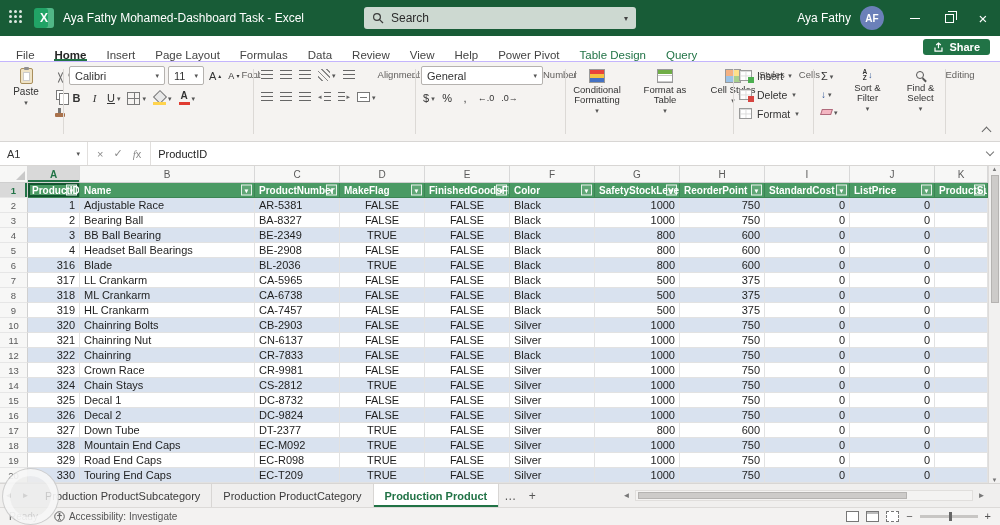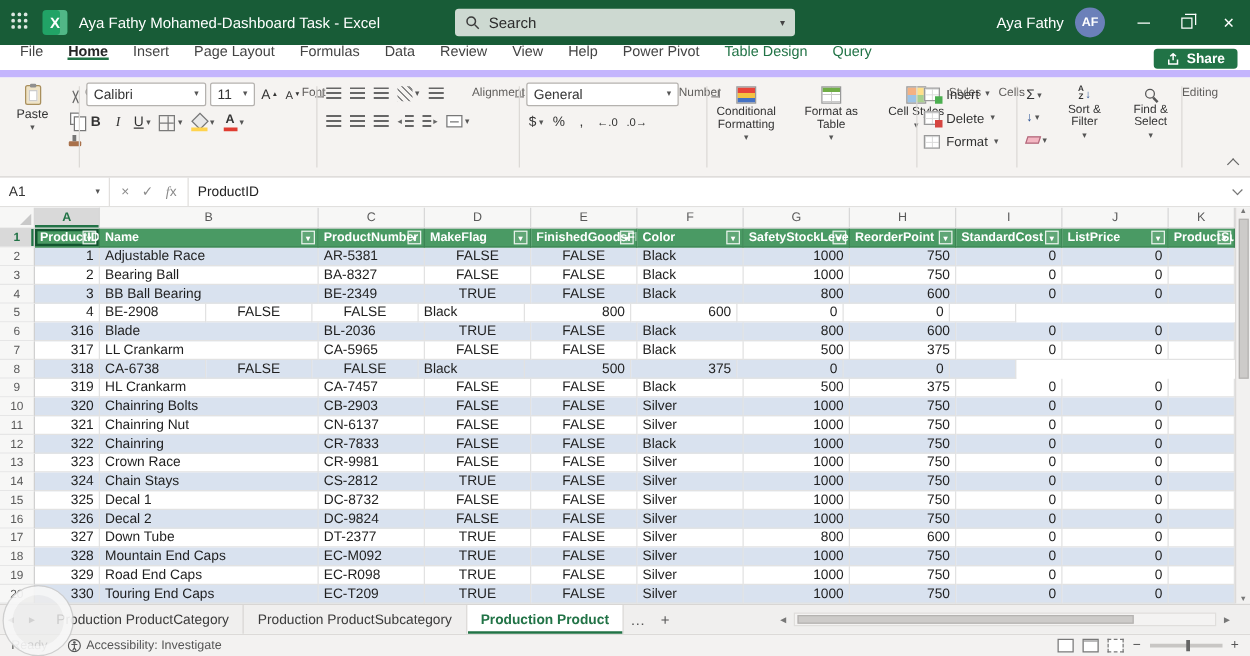--- a/index.html
+++ b/index.html
@@ -19,21 +19,21 @@
   .tb-right{margin-left:auto;display:flex;align-items:center;height:100%;}
   .uname{font-size:12px;margin-right:9px;}
   .avatar{width:24px;height:24px;border-radius:50%;background:#6B80B9;display:flex;align-items:center;justify-content:center;font-size:10px;font-weight:bold;margin-right:14px;}
   .winbtn{width:34px;height:36px;display:flex;align-items:center;justify-content:center;color:#fff;}
   .ic-min{width:10px;border-top:1px solid #fff;height:0;}
   .ic-restore{position:relative;width:9px;height:9px;border:1px solid #fff;}
   .ic-restore::before{content:'';position:absolute;right:-4px;top:-4px;width:8px;height:8px;border-top:1px solid #fff;border-right:1px solid #fff;}
   .ic-close{font-size:15px;line-height:1;}
 
   
-  .menubar{height:26px;background:#fff;display:flex;align-items:flex-start;border-bottom:6px solid #c4b5fd;padding-left:6px;position:relative;flex:0 0 26px;}
+  .menubar{height:26px;background:#fff;display:flex;align-items:flex-end;border-bottom:1px solid #c4b5fd;padding-left:6px;position:relative;flex:0 0 26px;}
   .mtab{padding:0 10px;font-size:11.5px;color:#444;display:flex;align-items:center;position:relative;white-space:nowrap;}
   .mtab.active{font-weight:bold;color:#262626;}
   .mtab.active::after{content:'';position:absolute;left:9px;right:9px;bottom:0;height:2.5px;background:#217346;}
   .mtab.ctx{color:#217346;}
   .sharebtn{position:absolute;right:10px;top:3px;height:16px;background:#217346;color:#fff;border-radius:3px;display:flex;align-items:center;gap:5px;padding:0 10px;font-size:11px;font-weight:bold;}
 
   
   .ribbon{height:80px;background:#F5F3F1;border-bottom:1px solid #D8D6D4;display:flex;position:relative;flex:0 0 80px;}
   .rgroup{display:flex;flex-direction:row;position:relative;padding:4px 5px 0;}
   .rgroup::after{content:'';position:absolute;right:0;top:7px;bottom:7px;width:1px;background:#DCD9D6;}
@@ -570,20 +570,21 @@
           <div class="cell al" style="width: 85px;">Black</div>
           <div class="cell ar" style="width: 85px;">800</div>
           <div class="cell ar" style="width: 85px;">600</div>
           <div class="cell ar" style="width: 85px;">0</div>
           <div class="cell ar" style="width: 85px;">0</div>
           <div class="cell al" style="width: 53px;"></div>
         </div>
         <div class="grow">
           <div class="rowh">5</div>
           <div class="cell ar" style="width: 52px;">4</div>
+          <div class="cell al" style="width: 175px;">Headset Ball Bearings</div>
           <div class="cell al" style="width: 85px;">BE-2908</div>
           <div class="cell ac" style="width: 85px;">FALSE</div>
           <div class="cell ac" style="width: 85px;">FALSE</div>
           <div class="cell al" style="width: 85px;">Black</div>
           <div class="cell ar" style="width: 85px;">800</div>
           <div class="cell ar" style="width: 85px;">600</div>
           <div class="cell ar" style="width: 85px;">0</div>
           <div class="cell ar" style="width: 85px;">0</div>
           <div class="cell al" style="width: 53px;"></div>
         </div>
@@ -611,20 +612,21 @@
           <div class="cell al" style="width: 85px;">Black</div>
           <div class="cell ar" style="width: 85px;">500</div>
           <div class="cell ar" style="width: 85px;">375</div>
           <div class="cell ar" style="width: 85px;">0</div>
           <div class="cell ar" style="width: 85px;">0</div>
           <div class="cell al" style="width: 53px;"></div>
         </div>
         <div class="grow band">
           <div class="rowh">8</div>
           <div class="cell ar" style="width: 52px;">318</div>
+          <div class="cell al" style="width: 175px;">ML Crankarm</div>
           <div class="cell al" style="width: 85px;">CA-6738</div>
           <div class="cell ac" style="width: 85px;">FALSE</div>
           <div class="cell ac" style="width: 85px;">FALSE</div>
           <div class="cell al" style="width: 85px;">Black</div>
           <div class="cell ar" style="width: 85px;">500</div>
           <div class="cell ar" style="width: 85px;">375</div>
           <div class="cell ar" style="width: 85px;">0</div>
           <div class="cell ar" style="width: 85px;">0</div>
           <div class="cell al" style="width: 53px;"></div>
         </div>
@@ -802,22 +804,22 @@
       <span class="vthumb"></span>
       <span class="vsp"></span>
       <span>▼</span>
     </div>
   </div>
 
   <div class="tabbar">
     <span class="tnav">◄</span>
     <span class="tnav">►</span>
     <div class="stabs">
+        <span class="stab">Production ProductSubcategory</span>
         <span class="stab">Production ProductCategory</span>
-        <span class="stab">Production ProductSubcategory</span>
         <span class="stab active">Production Product</span>
       </div>
     <span class="tmore">…</span>
     <span class="tplus">+</span>
     <div class="hscroll">
       <span class="hs-arrow">◄</span>
       <div class="hs-track">
           <div class="hs-thumb"></div>
         </div>
       <span class="hs-arrow">►</span>

